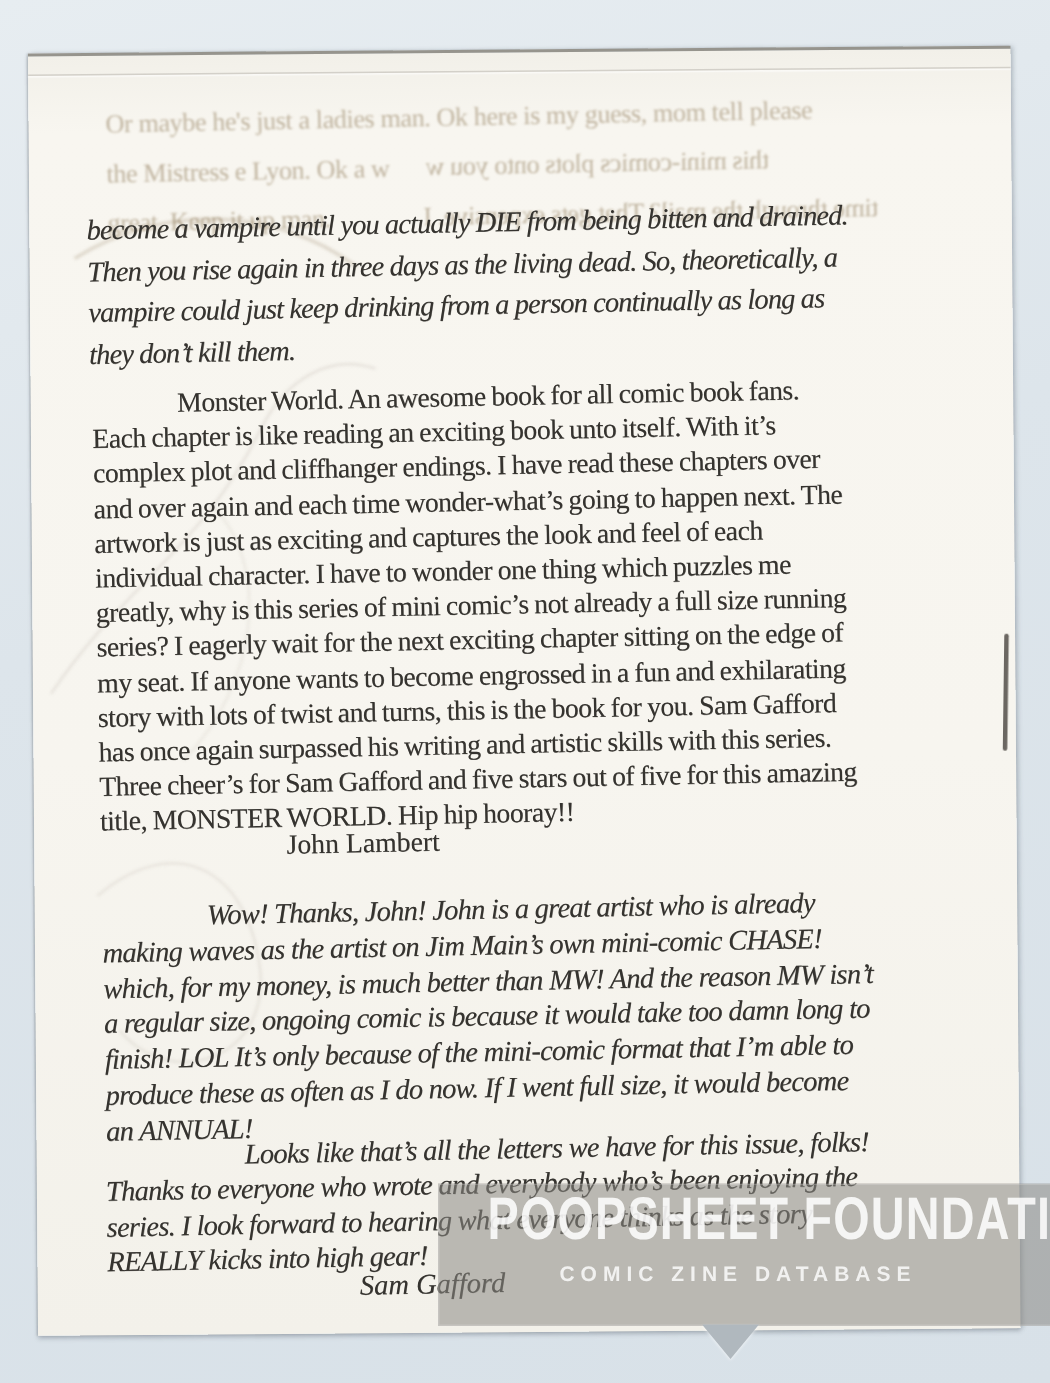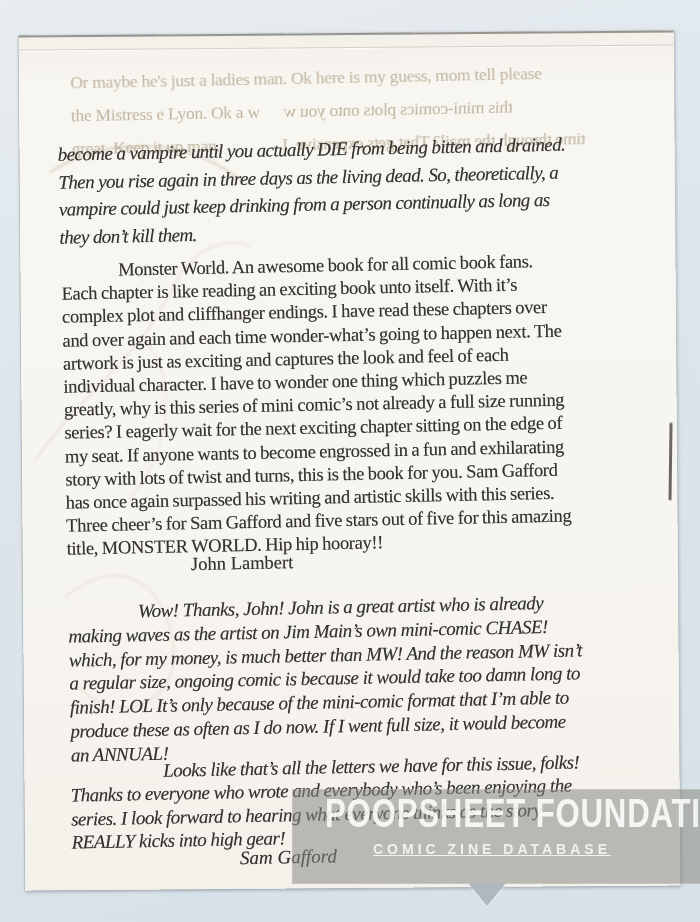--- a/index.html
+++ b/index.html
@@ -49,21 +49,21 @@
   }
   .wm-title{
     position:absolute;left:33px;top:2px;white-space:nowrap;
     font-family:"Liberation Sans",sans-serif;font-weight:bold;font-size:40px;line-height:44px;
     color:rgba(255,255,255,.85);letter-spacing:1px;
     transform:scale(.78,1);transform-origin:left top;
   }
   .wm-sub{
     position:absolute;left:0;right:20px;top:52px;text-align:center;
     font-family:"Liberation Sans",sans-serif;font-weight:bold;font-size:14px;
-    letter-spacing:4px;color:rgba(255,255,255,.8);text-decoration:underline;
+    letter-spacing:4px;color:rgba(255,255,255,.8);
   }
   .wm-pointer{
     position:absolute;left:468px;top:883px;width:0;height:0;
     border-left:19px solid transparent;border-right:19px solid transparent;
     border-top:23px solid #b0b8be;filter:drop-shadow(0 1px 1px rgba(255,255,255,.5));
   }
 </style>
 </head>
 <body>
 

